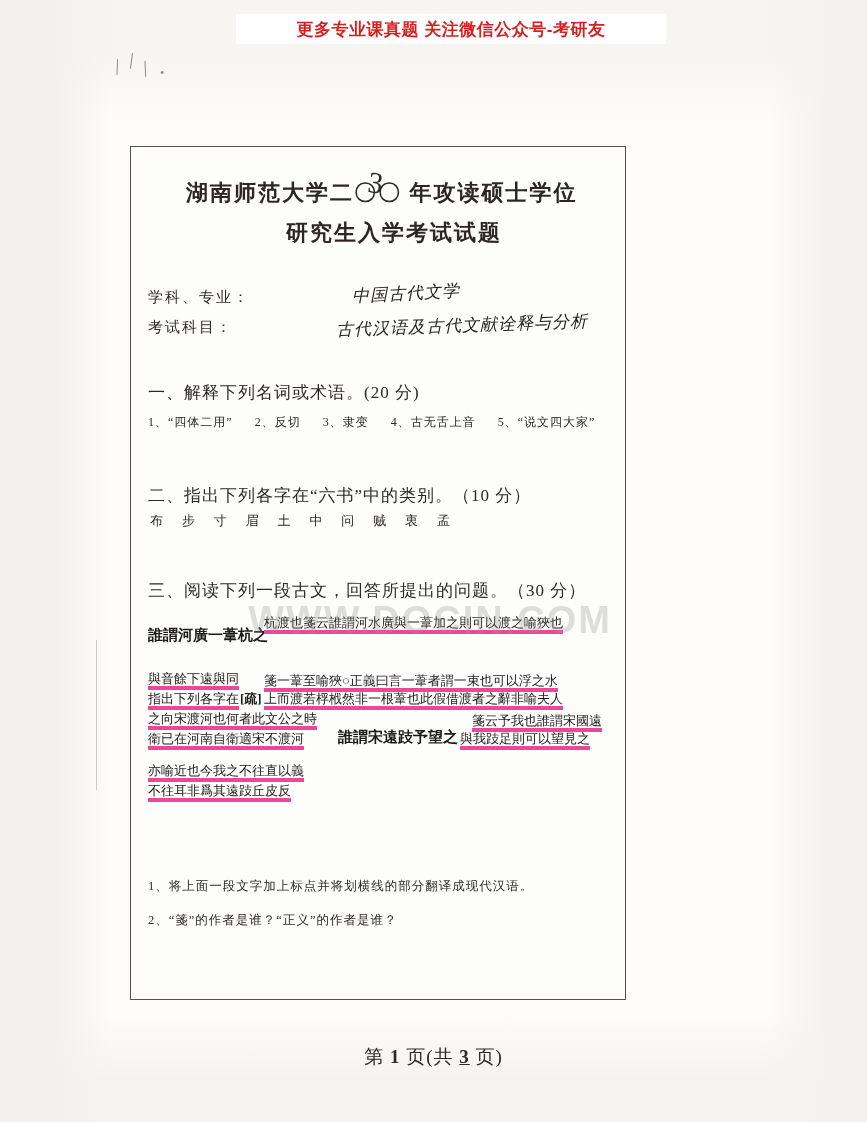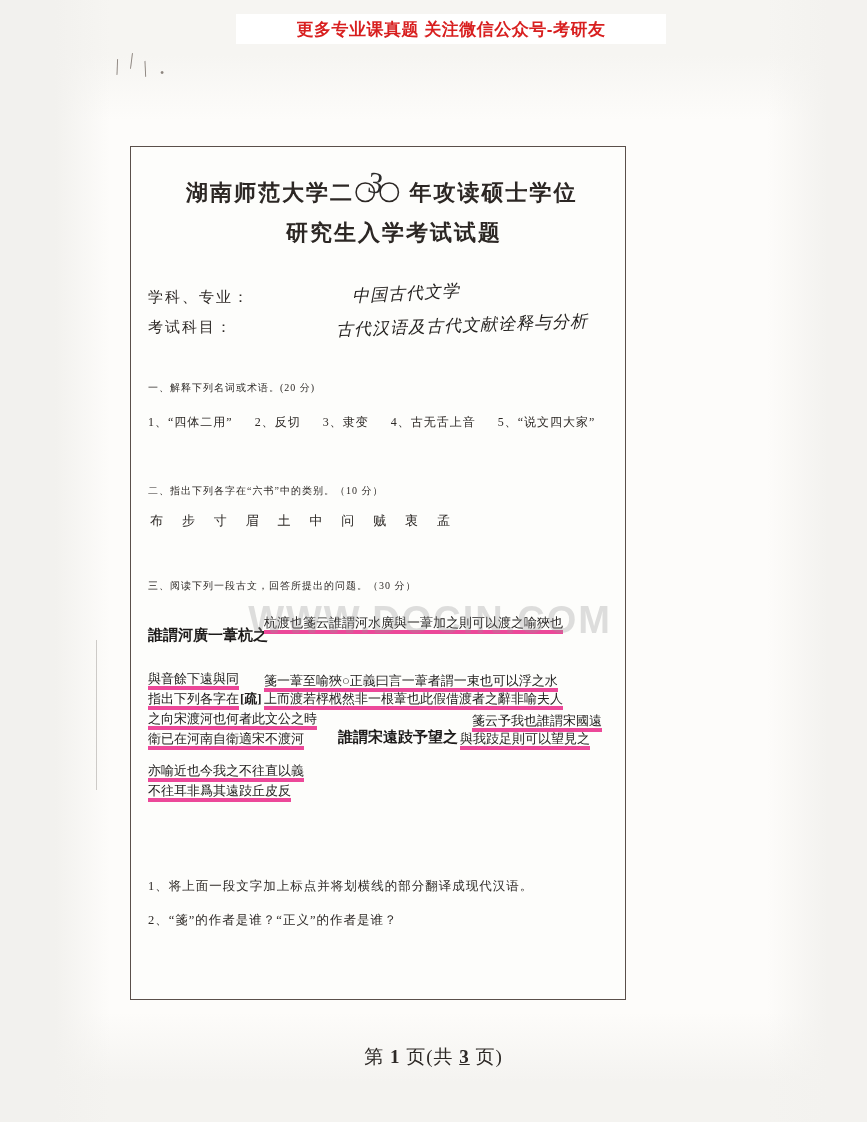--- a/index.html
+++ b/index.html
@@ -144,21 +144,21 @@
     top: 314px;
     font-size: 17px;
     letter-spacing: 1px;
     transform: rotate(-2deg);
     font-style: italic;
   }
 
   
   .q-head {
     position: absolute;
-    font-size: 10px;
+    font-size: 17px;
     letter-spacing: 1px;
     color: #2d2926;
     white-space: nowrap;
   }
   .q1h { left: 148px; top: 381px; }
   .q2h { left: 148px; top: 484px; }
   .q3h { left: 148px; top: 579px; }
 
   .q-items {
     position: absolute;

